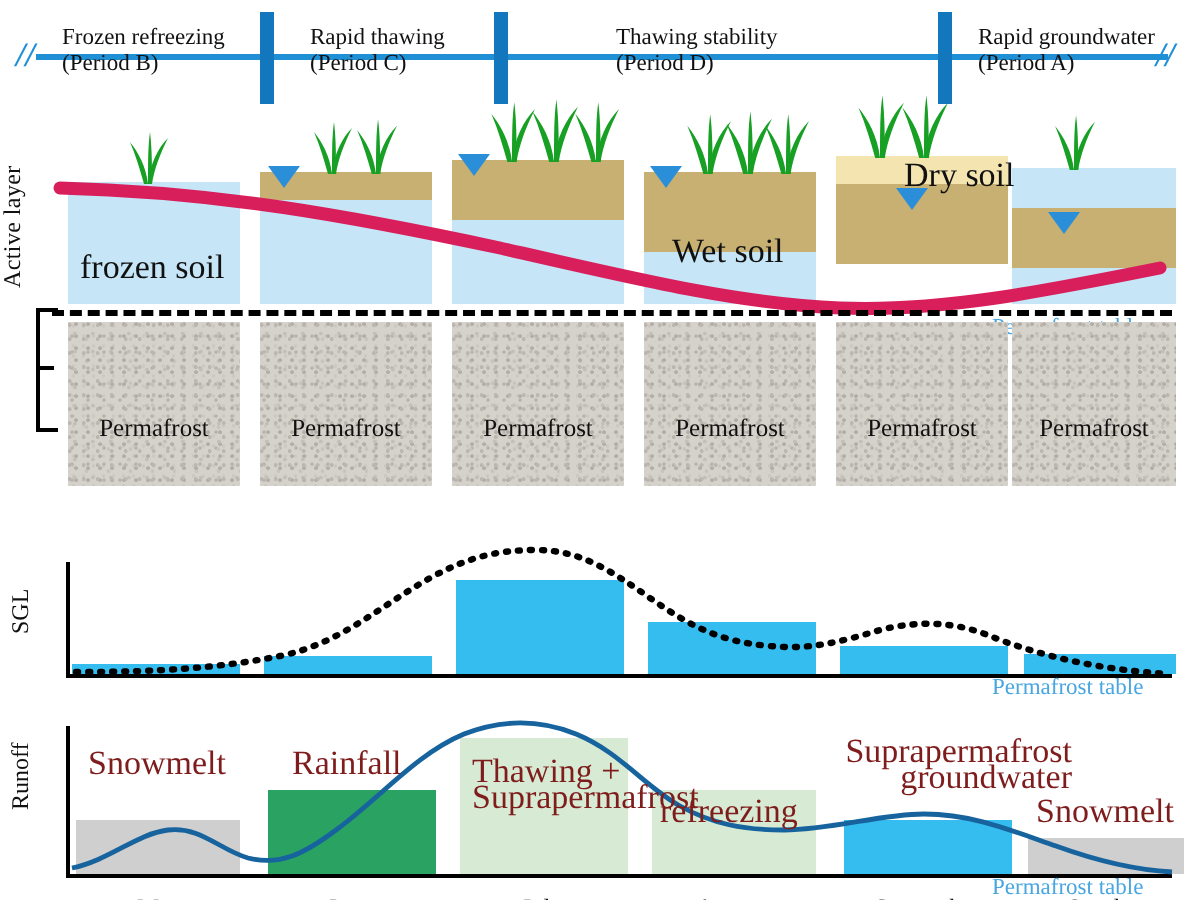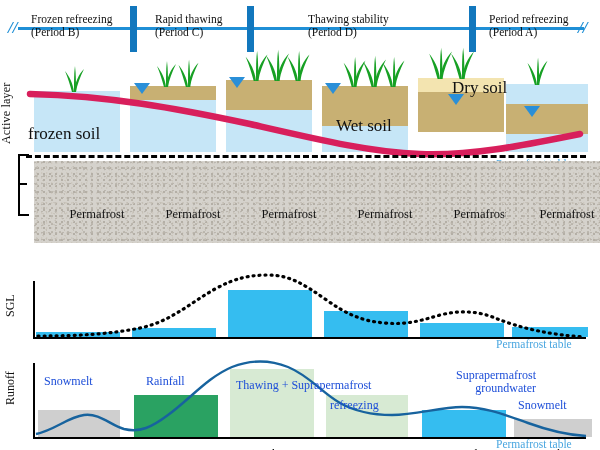--- a/index.html
+++ b/index.html
@@ -30,21 +30,21 @@
   .lyr.pale{background:#f3e4b0;}
 
   .permafrost{position:absolute;background:#d5d2cc;
       background-image:
         radial-gradient(circle at 12% 22%, #bbb6ae 0.8px, transparent 1.1px),
         radial-gradient(circle at 38% 64%, #c4bfb6 0.8px, transparent 1.1px),
         radial-gradient(circle at 67% 18%, #b4afa6 0.8px, transparent 1.1px),
         radial-gradient(circle at 84% 78%, #c9c4bb 0.8px, transparent 1.1px),
         radial-gradient(circle at 25% 88%, #b9b4ab 0.7px, transparent 1.0px),
         radial-gradient(circle at 55% 40%, #cdc8bf 0.7px, transparent 1.0px);
-      background-size:7px 7px,9px 9px,6px 6px,11px 11px,8px 8px,5px 5px;padding-left:40px;}
+      background-size:7px 7px,9px 9px,6px 6px,11px 11px,8px 8px,5px 5px;}
   .pf-text{position:absolute;left:0;width:100%;text-align:center;font-size:12.5px;color:#111;}
 
   .pf-dash{position:absolute;left:26px;width:560px;height:0;
       border-top:3px dashed #000;}
 
   .pf-table-lab{position:absolute;font-size:11.5px;color:#49a6e0;}
 
   .wtri{position:absolute;width:0;height:0;border-left:8px solid transparent;
       border-right:8px solid transparent;border-top:11px solid #2a8fd8;}
 
@@ -58,21 +58,21 @@
       transform-origin:left top;font-size:12px;}
   .ax-v{position:absolute;background:#000;width:2px;}
   .ax-h{position:absolute;background:#000;height:2px;}
   .sgl-bar{position:absolute;background:#35bdf0;}
 
   
   #runoff-panel{left:0;top:355px;width:600px;height:95px;}
   .ylab-runoff{position:absolute;left:3px;top:50px;transform:rotate(-90deg);
       transform-origin:left top;font-size:12px;}
   .rbox{position:absolute;}
-  .rlab{position:absolute;font-size:12px;color:#1d4ed8;line-height:13px;font-family:Liberation Serif, serif;}
+  .rlab{position:absolute;font-size:17px;color:#7f1d1d;line-height:13px;font-family:Liberation Serif, serif;}
   .month{position:absolute;font-size:12.5px;text-align:center;}
 </style>
 </head>
 <body>
 
 <div id="period-band" class="abs">
   <div class="period-axis"></div>
   <div class="slash" style="left:8px;top:18px;">//</div>
   <div class="slash" style="left:578px;top:18px;">//</div>
 
@@ -86,21 +86,21 @@
   </div>
   <div class="period-label nowrap" style="left:308px;top:13px;">
     <div>Thawing stability</div>
     <div>(Period D)</div>
   </div>
   <div class="period-label nowrap" style="left:155px;top:13px;">
     <div>Rapid thawing</div>
     <div>(Period C)</div>
   </div>
   <div class="period-label nowrap" style="left:489px;top:13px;">
-    <div>Period refreezing</div>
+    <div>Rapid groundwater</div>
     <div>(Period A)</div>
   </div>
 </div>
 
 <div id="soil-panel" class="abs">
 
   <div class="ylab-active nowrap">Active layer</div>
   <div class="bracket"></div>
 
   <div class="col" style="left:34px;top:0;width:86px;height:100px;">
@@ -210,21 +210,21 @@
         <path d="M0,0 C1,-10 5,-18 10,-23 C6,-15 3,-7 2,0 Z"></path>
         <path d="M0,0 C0,-11 0,-19 1,-26 C2,-18 2,-8 2,0 Z"></path>
       </g>
     </g>
   </svg>
 
   <svg width="600" height="115" style="left:0;top:0;">
     <path d="M30,36 C110,38 175,50 250,66 C320,82 370,94 420,96 C470,98 520,88 580,76" stroke="#d81f5c" stroke-width="6.5" fill="none" stroke-linecap="round"></path>
   </svg>
 
-  <div class="soil-lab nowrap" style="left:28px;top:66px;">frozen soil</div>
+  <div class="soil-lab nowrap" style="left:40px;top:66px;">frozen soil</div>
   <div class="soil-lab nowrap" style="left:336px;top:58px;">Wet soil</div>
   <div class="soil-lab nowrap" style="left:452px;top:20px;">Dry soil</div>
 
   <div class="pf-dash" style="top:97px;"></div>
   <div class="pf-table-lab nowrap" style="left:496px;top:100px;">Permafrost table</div>
 
   <div class="permafrost" style="left:34px;top:103px;width:86px;height:82px;">
     <div class="pf-text" style="top:46px;">Permafrost</div>
   </div>
   <div class="permafrost" style="left:130px;top:103px;width:86px;height:82px;">

